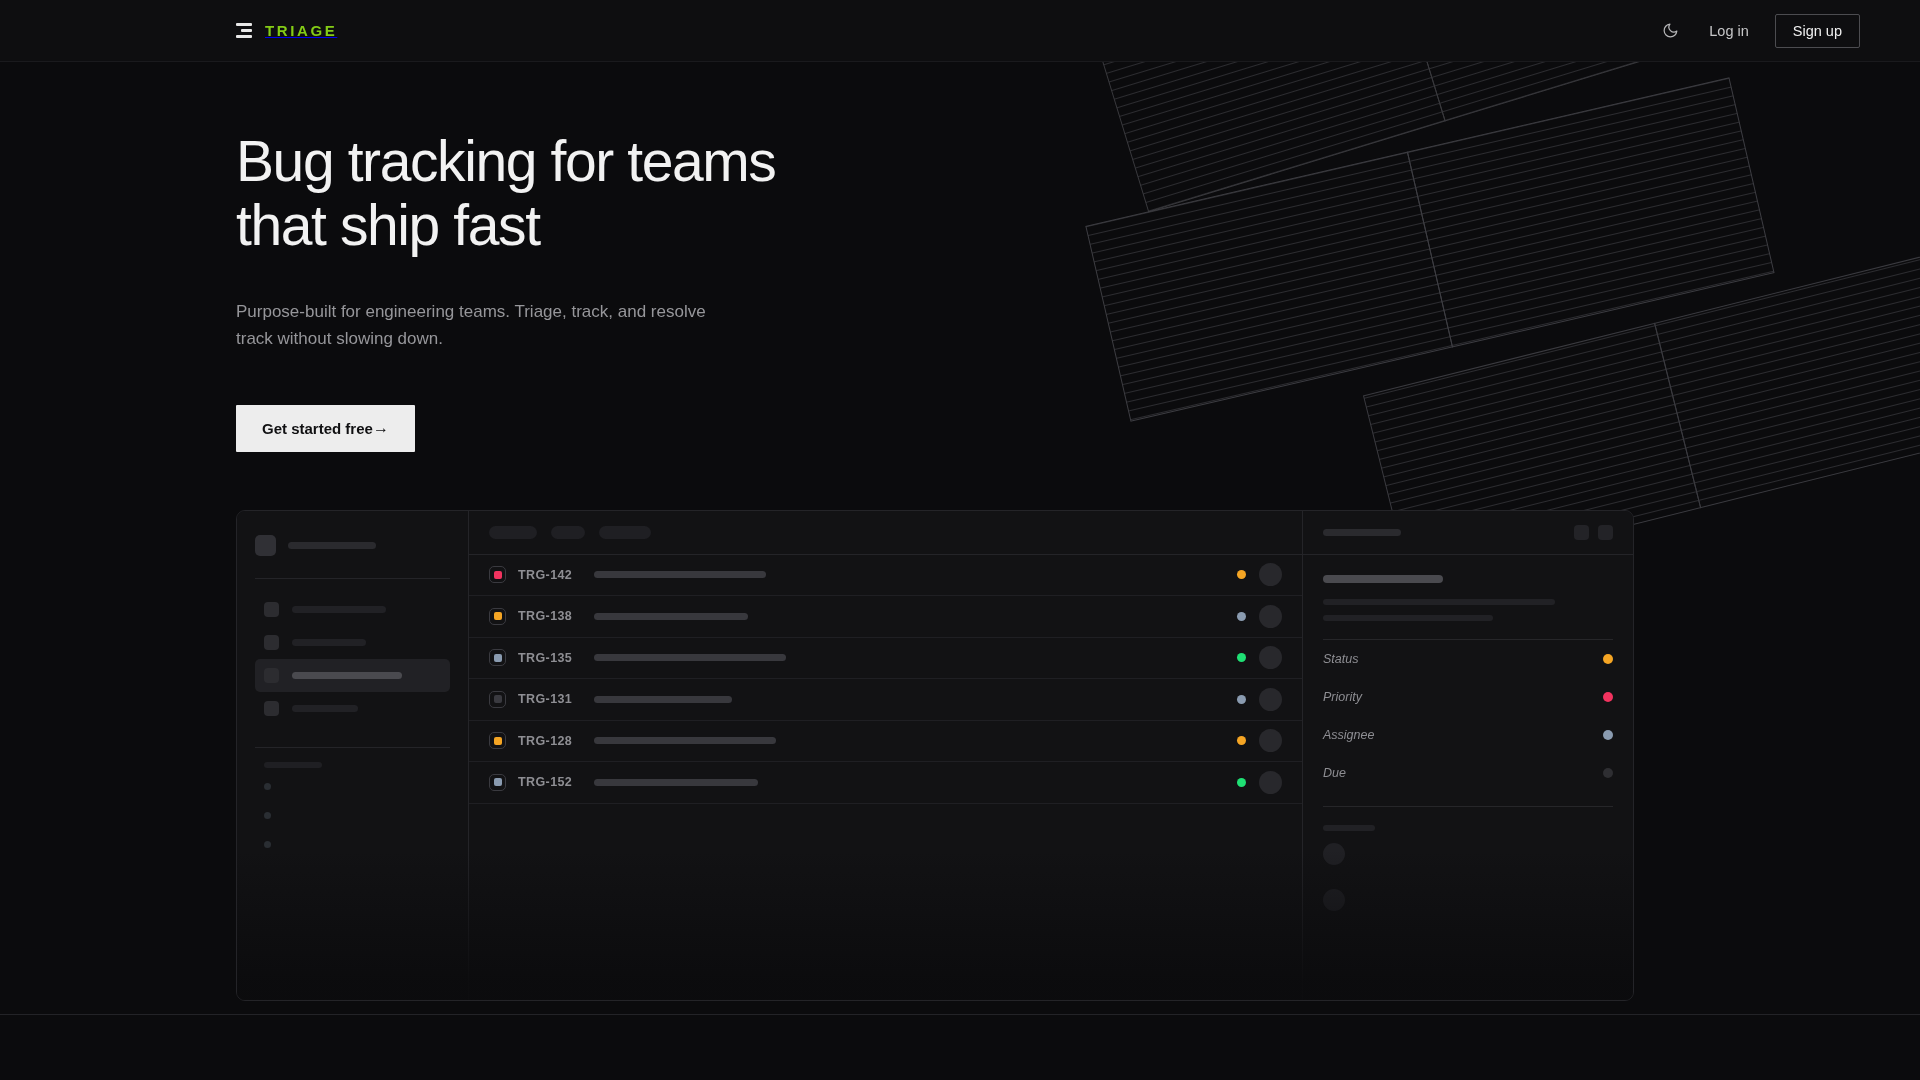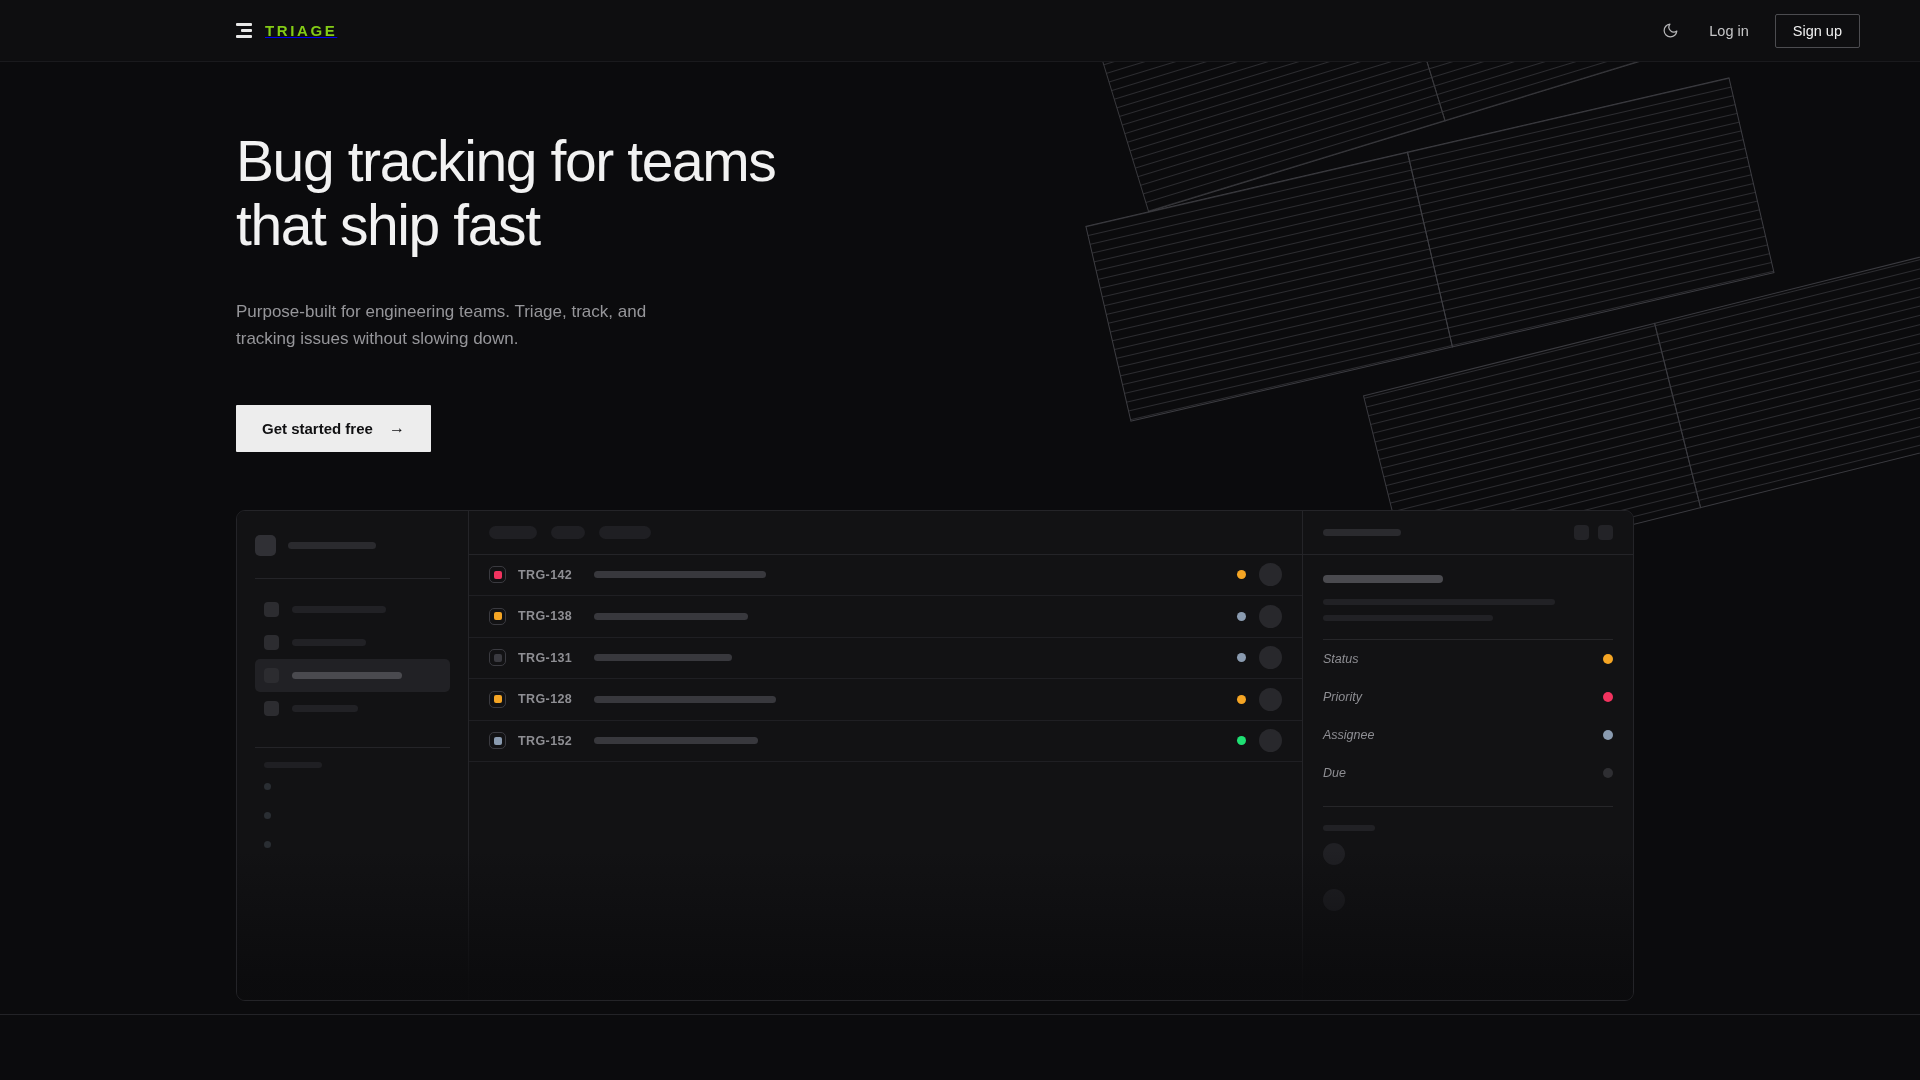--- a/index.html
+++ b/index.html
@@ -58,21 +58,21 @@
   .hero { position: relative; z-index: 4; padding: 68px 0 0 236px; }
   .hero h1 {
     color: #f2f2f2; font-size: 57px; line-height: 1.12;
     font-weight: 400; letter-spacing: -1.4px; max-width: 700px;
   }
   .hero p {
     margin-top: 40px; color: #96969a; font-size: 17px;
     line-height: 1.62; max-width: 470px; font-weight: 400;
   }
   .btn-primary {
-    margin-top: 52px; display: inline-flex; align-items: center; gap: 16px;
+    margin-top: 52px; display: inline-flex; align-items: center; 
     background: #ededed; color: #101012; border: none;
     font-family: inherit; font-size: 15px; font-weight: 700;
     padding: 15px 26px; cursor: pointer; border-radius: 1px;
   }
   .btn-primary .arrow { font-size: 16px; line-height: 1; }
 
   
   .app-shell {
     position: relative; z-index: 4;
     margin: 58px 0 0 236px;
@@ -217,21 +217,21 @@
       <a class="nav-link" href="#">Log in</a>
       <button class="btn-outline">Sign up</button>
     </div>
   </header>
 
   <section class="hero">
     <h1>
       <span>Bug tracking for teams</span><br>
       <span>that ship fast</span>
     </h1>
-    <p>Purpose-built for engineering teams. Triage, track, and tracking issues without slowing down.</p>
+    <p>Purpose-built for engineering teams. Triage, track, and resolve track without slowing down.</p>
     <button class="btn-primary">
       <span>Get started free</span>
       <span class="arrow">→</span>
     </button>
   </section>
 
   <section class="app-shell">
 
     <aside class="app-sidebar">
       <div class="sb-head">
@@ -291,20 +291,31 @@
             </span>
           </div>
           <div class="row">
             <span class="prio-badge">
               <i style="background:#f5a524"></i>
             </span>
             <span class="row-id">TRG-138</span>
             <span class="row-title" style="width:154px"></span>
             <span class="row-right">
               <span class="status-dot" style="background:#8a9bb0"></span>
+              <span class="avatar-sm"></span>
+            </span>
+          </div>
+          <div class="row">
+            <span class="prio-badge">
+              <i style="background:#8a9bb0"></i>
+            </span>
+            <span class="row-id">TRG-135</span>
+            <span class="row-title" style="width:192px"></span>
+            <span class="row-right">
+              <span class="status-dot" style="background:#1fe074"></span>
               <span class="avatar-sm"></span>
             </span>
           </div>
           <div class="row">
             <span class="prio-badge">
               <i style="background:#3a3a40"></i>
             </span>
             <span class="row-id">TRG-131</span>
             <span class="row-title" style="width:138px"></span>
             <span class="row-right">

